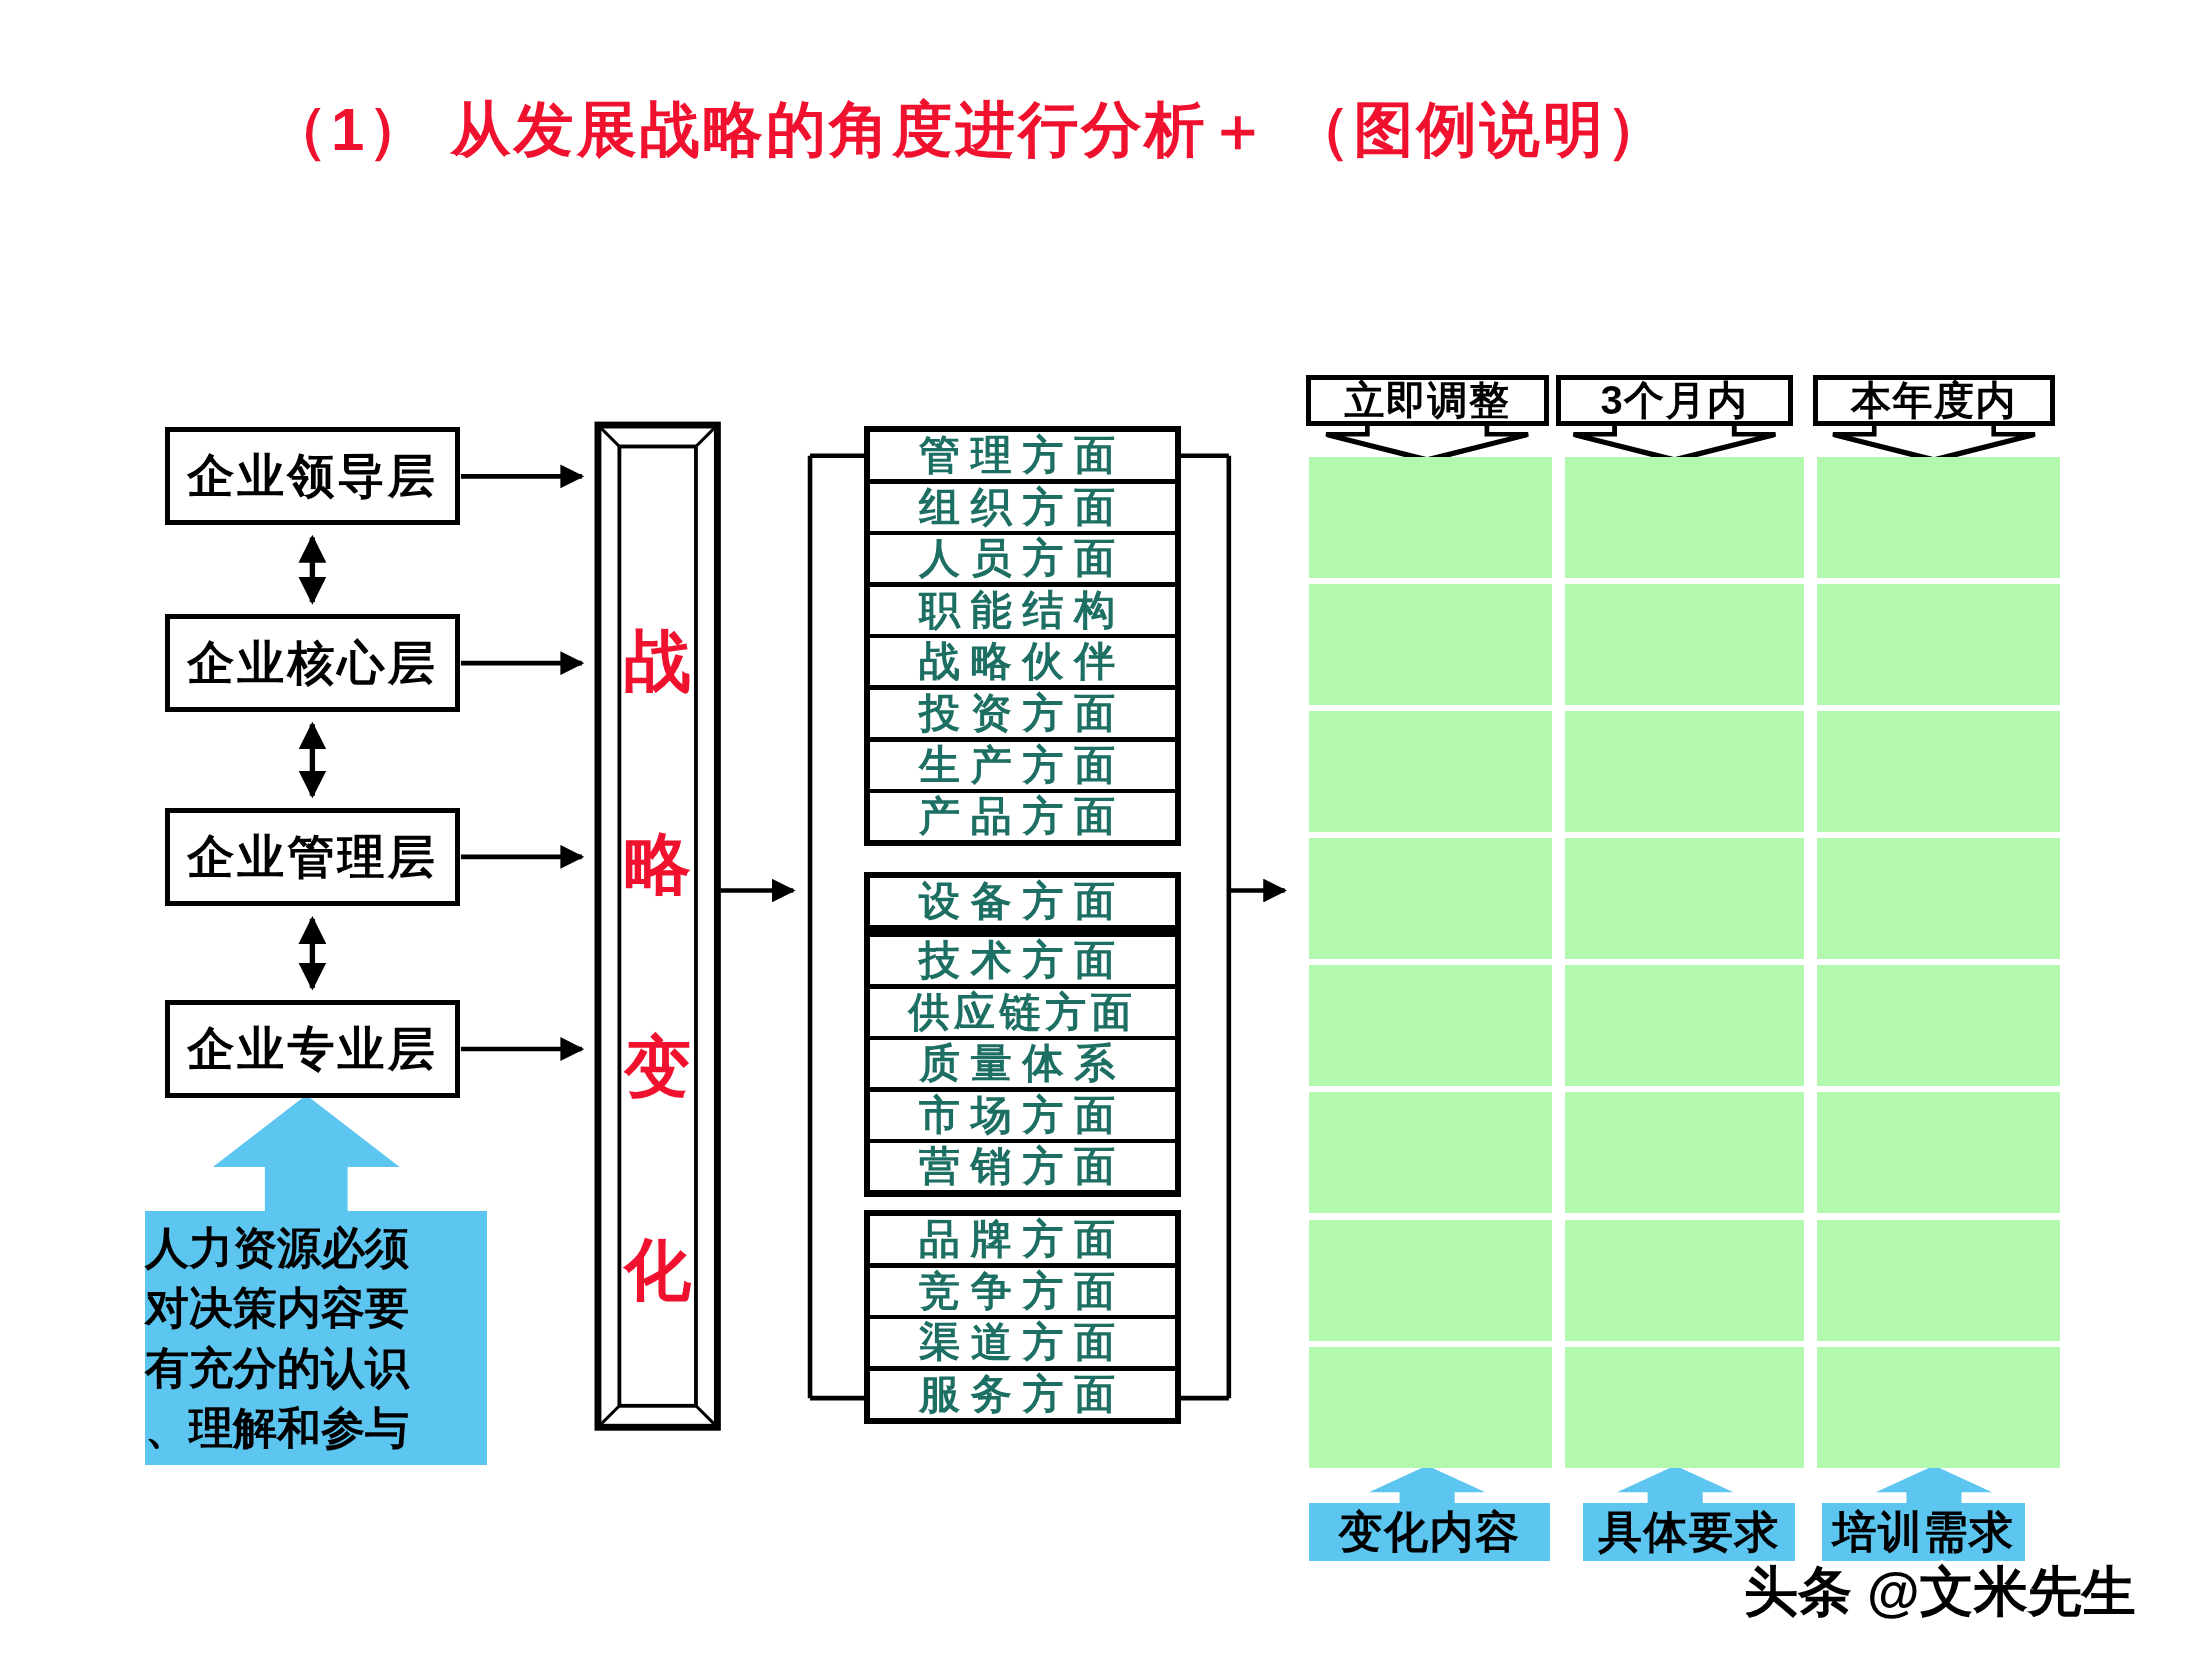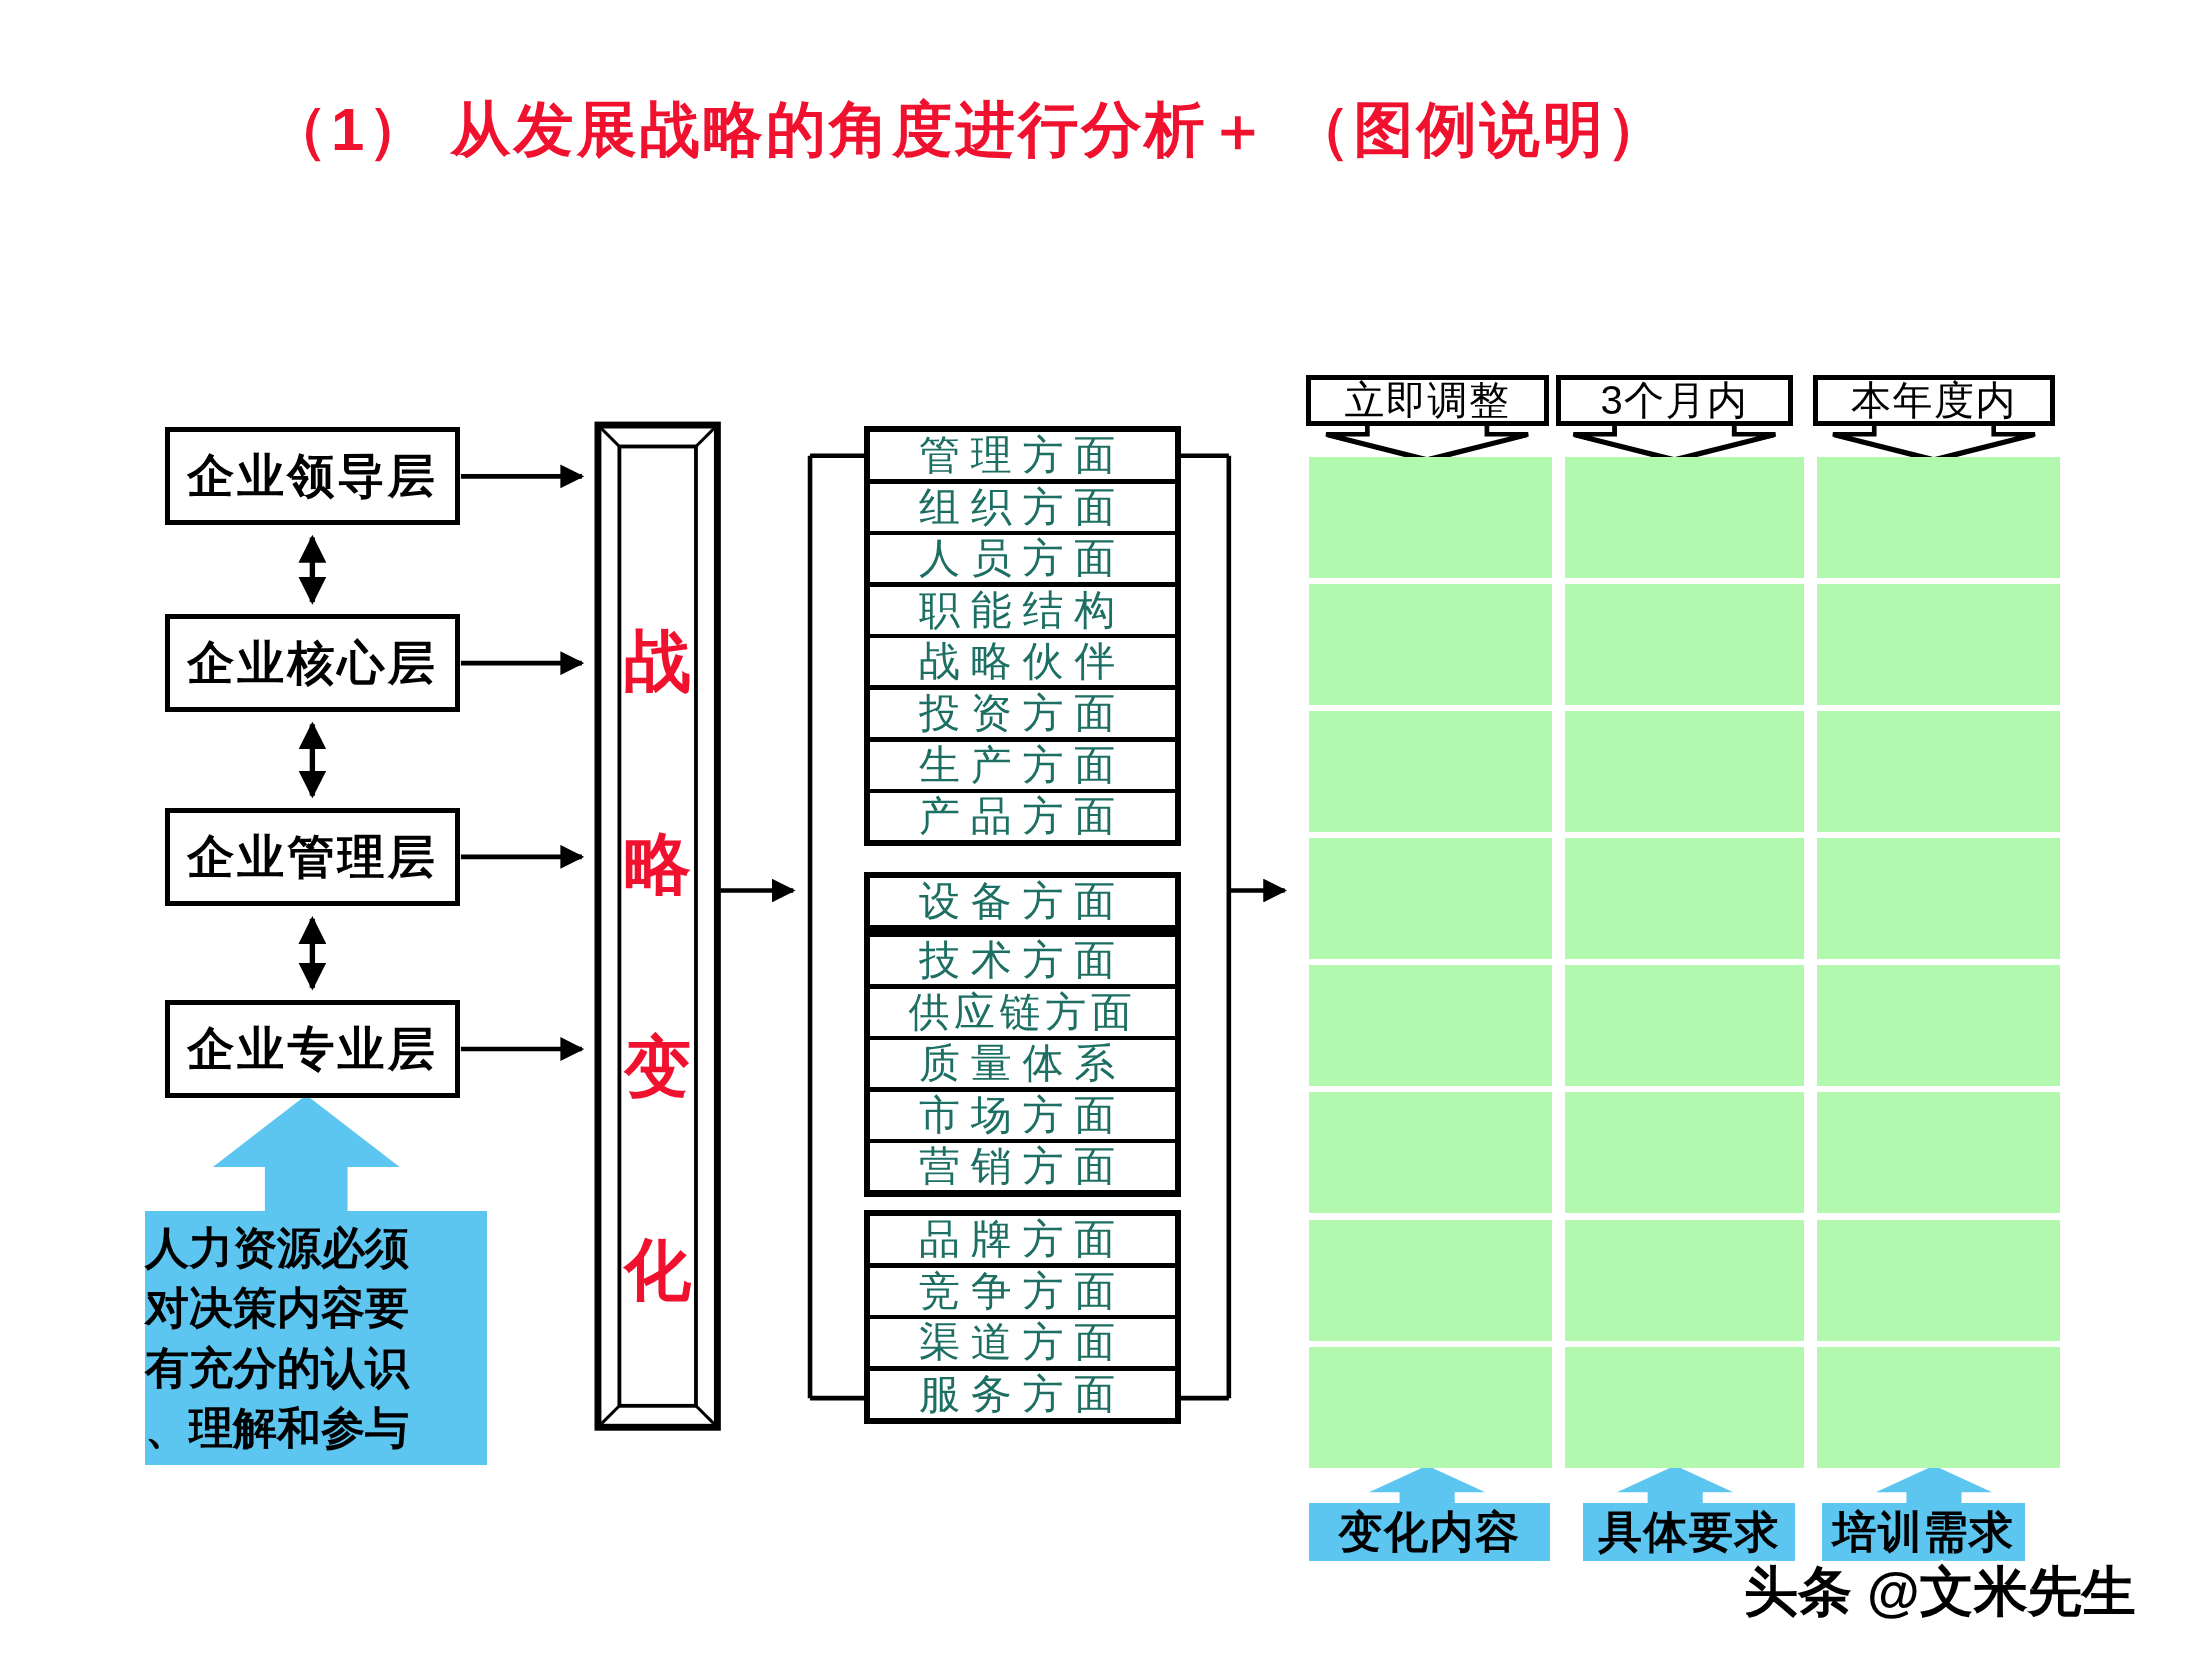--- a/index.html
+++ b/index.html
@@ -17,25 +17,25 @@
   .layer-box{left:165px;width:295px;height:98px;border:5.4px solid #000;background:#fff;
     display:flex;align-items:center;justify-content:center;
     font-family:"Liberation Serif",serif;font-weight:600;font-size:47px;color:#000;letter-spacing:3.1px;white-space:nowrap;}
   
   .bar-chars{left:598px;top:425px;width:119px;height:1002px;display:flex;flex-direction:column;
     align-items:center;padding-top:191px;row-gap:112px;font-size:67px;font-weight:bold;color:var(--red);}
   
   .agroup{left:864px;width:317px;background:#000;border:0;padding:6.1px;display:flex;
     flex-direction:column;row-gap:4.6px;}
   .arow{background:#fff;height:47px;display:flex;align-items:center;justify-content:center;
-    font-family:"Liberation Serif",serif;font-weight:400;font-size:41px;color:var(--teal);
+    font-family:"Liberation Serif",serif;font-weight:700;font-size:41px;color:var(--teal);
     letter-spacing:10.7px;white-space:nowrap;overflow:visible;}
   
   .th{top:375px;height:51px;border:5.4px solid #000;background:#fff;display:flex;align-items:center;
-      justify-content:center;font-size:40px;font-weight:normal;color:#000;letter-spacing:1.5px;white-space:nowrap;z-index:3;}
+      justify-content:center;font-size:40px;font-weight:bold;color:#000;letter-spacing:1.5px;white-space:nowrap;z-index:3;}
   
   .needs-grid{left:1309px;top:457px;width:752px;height:1011px;display:grid;
     grid-template-columns:243px 239px 243px;column-gap:13px;grid-auto-rows:121px;row-gap:6.1px;}
   .cell{background:var(--green);}
   
   .blabel{top:1503px;height:58px;background:var(--blue);display:flex;align-items:center;
     justify-content:center;font-size:44px;font-weight:bold;color:#000;letter-spacing:1.5px;white-space:nowrap;}
   
   .hr-note{left:145px;top:1211px;width:342px;height:254px;background:var(--blue);
     display:flex;flex-direction:column;align-items:flex-start;justify-content:center;}

